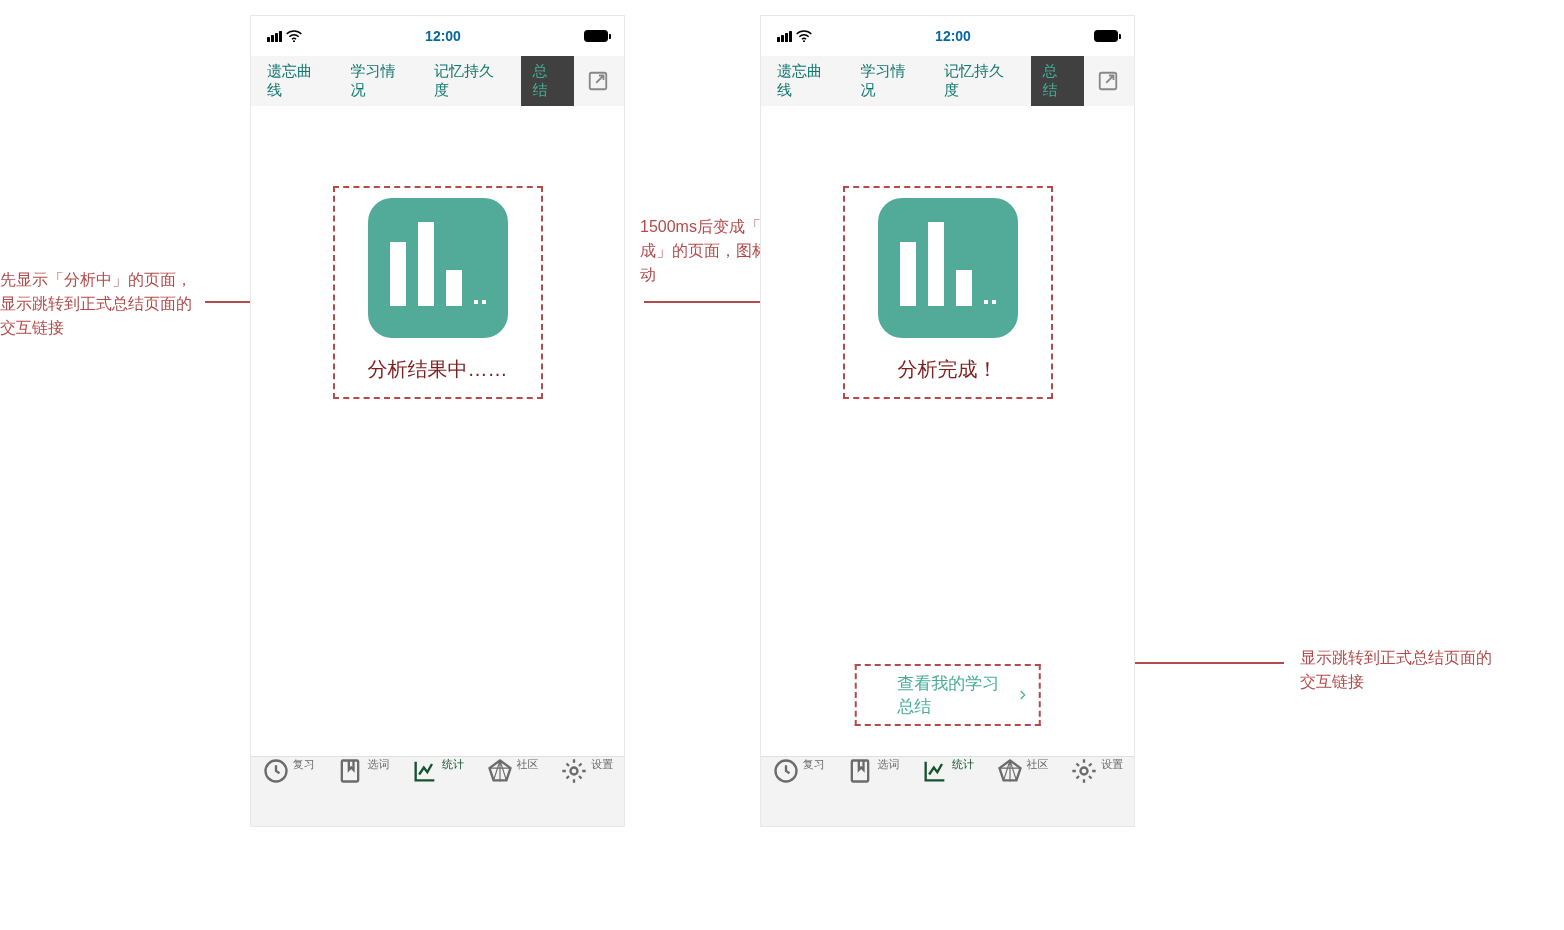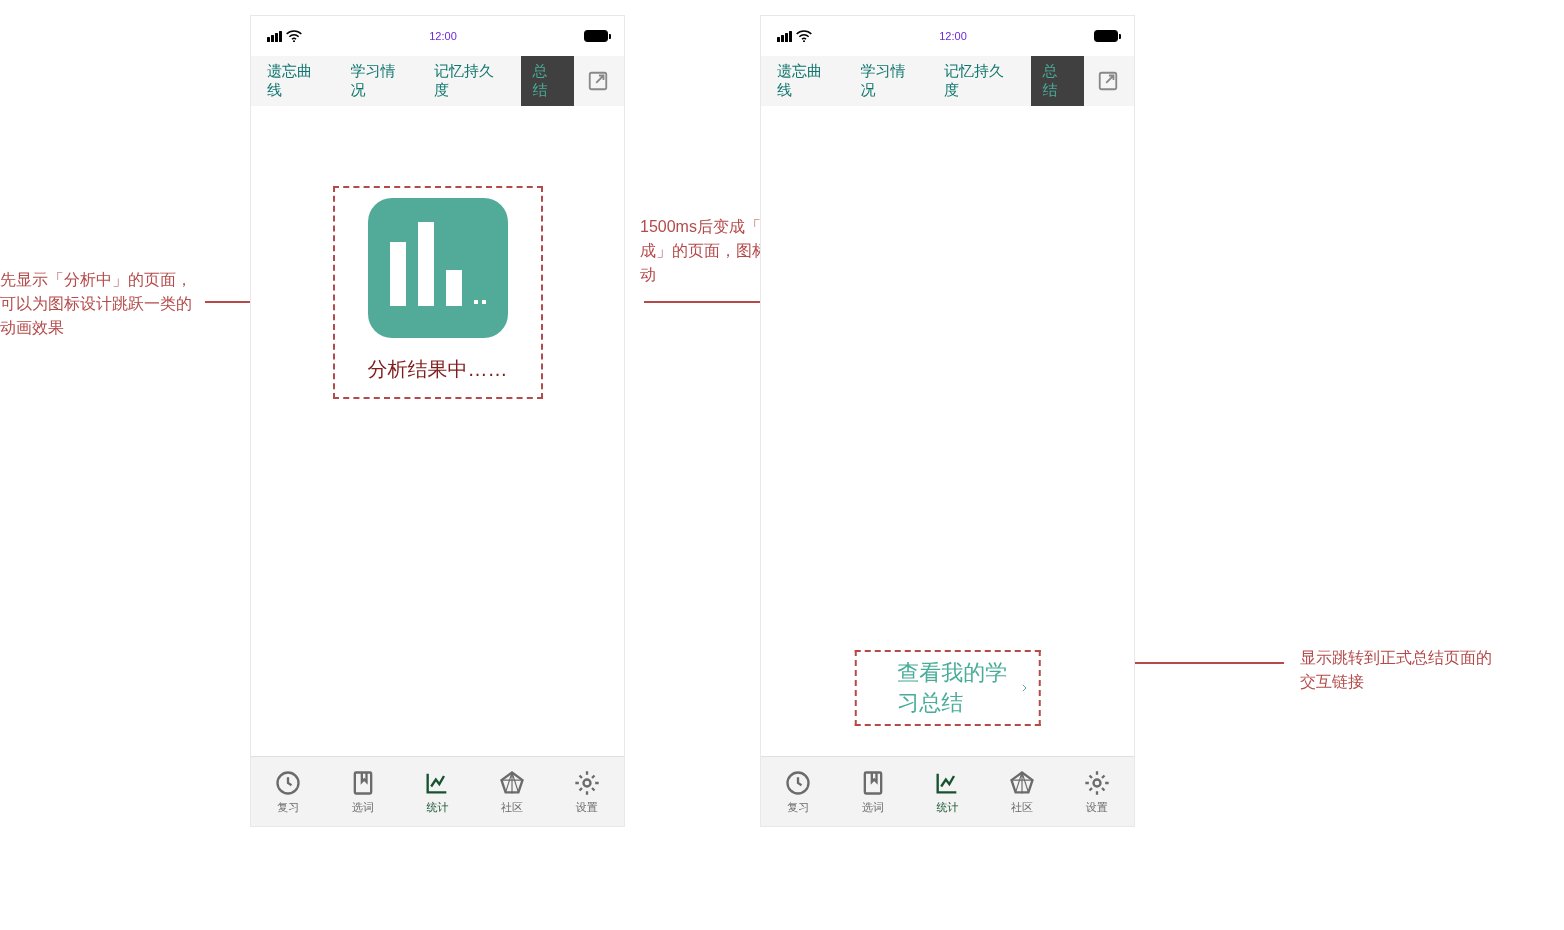--- a/index.html
+++ b/index.html
@@ -18,23 +18,23 @@
       border: 1px solid #e8e8e8;
     }
     .phone-1 { left: 250px; top: 15px; }
     .phone-2 { left: 760px; top: 15px; }
     .status-bar {
       height: 40px;
       display: flex;
       align-items: center;
       justify-content: space-between;
       padding: 0 16px;
-      font-size: 11px;
-      font-weight: 400;
-      color: #6d28d9;
+      font-size: 14px;
+      font-weight: 700;
+      color: #0369a1;
     }
     .status-left { display: flex; align-items: center; gap: 4px; }
     .signal-bars { display: flex; align-items: flex-end; gap: 1px; }
     .signal-bars span { width: 3px; background: #000; border-radius: 0.5px; }
     .signal-bars span:nth-child(1) { height: 5px; }
     .signal-bars span:nth-child(2) { height: 7px; }
     .signal-bars span:nth-child(3) { height: 9px; }
     .signal-bars span:nth-child(4) { height: 11px; }
     .wifi-icon { width: 16px; height: 12px; }
     .status-right { display: flex; align-items: center; }
@@ -110,38 +110,36 @@
       position: absolute;
       left: 50%;
       bottom: 30px;
       transform: translateX(-50%);
       border: 2px dashed #b44a4a;
       padding: 6px 10px;
     }
     .view-summary {
       display: flex;
       align-items: center;
-      font-size: 22px;
+      font-size: 17px;
       color: #48ac98;
       cursor: pointer;
       gap: 4px;
       margin-left: 31px;
     }
     .view-summary svg { width: 14px; height: 14px; stroke: #48ac98; fill: none; stroke-width: 2.5; }
     .bottom-nav {
       height: 70px;
       background: #f3f3f3;
       display: flex;
       border-top: 1px solid #e0e0e0;
     }
     .nav-item {
       flex: 1;
       display: flex;
-      flex-direction: column;
-      align-items: center;
       justify-content: center;
       gap: 3px;
       cursor: pointer;
       color: #6b6b6b;
     }
     .nav-item.active { color: #14532d; }
     .nav-item .nav-icon { width: 28px; height: 28px; }
     .nav-item .nav-icon svg { stroke: currentColor; fill: none; stroke-width: 2; }
     .nav-label { font-size: 11px; }
     .annotation {
@@ -169,21 +167,21 @@
     }
     .arrow.right::after { right: -1px; border-left: 10px solid #b44a4a; }
     .arrow.left::after { left: -1px; border-right: 10px solid #b44a4a; }
     .arrow-1 { left: 205px; top: 301px; width: 140px; }
     .arrow-2 { left: 644px; top: 301px; width: 210px; }
     .arrow-3 { left: 1094px; top: 662px; width: 190px; }
   </style>
 </head>
 <body>
 
-<div class="annotation anno-1">先显示「分析中」的页面，可以为图标设计跳跃一类的动画效果</div>
+<div class="annotation anno-1">先显示「分析中」的页面，显示跳转到正式总结页面的交互链接</div>
 <div class="arrow right arrow-1"></div>
 
 <div class="annotation anno-2">1500ms后变成「分析完成」的页面，图标静止不动</div>
 <div class="arrow right arrow-2"></div>
 
 <div class="annotation anno-3">显示跳转到正式总结页面的交互链接</div>
 <div class="arrow left arrow-3"></div>
 
 <div class="phone phone-1">
   <div class="status-bar">
@@ -307,20 +305,32 @@
     <div class="tab active">总结</div>
     <div class="tab-share">
       <svg viewBox="0 0 24 24">
           <rect x="3" y="3" width="18" height="18" rx="2"></rect>
           <path d="M10 14l8-8M13 6h5v5"></path>
         </svg>
     </div>
   </div>
 
   <div class="body">
+    <div class="analysis-box">
+      <div class="chart-icon">
+        <span class="bar"></span>
+          <span class="bar"></span>
+          <span class="bar"></span>
+        <div class="chart-dots">
+            <span></span>
+            <span></span>
+          </div>
+      </div>
+      <div class="analysis-text">分析完成！</div>
+    </div>
     <div class="view-summary-wrap">
       <div class="view-summary">
         <span>查看我的学习总结</span>
         <svg viewBox="0 0 24 24">
             <path d="M8 4l8 8-8 8"></path>
           </svg>
       </div>
     </div>
   </div>
 

